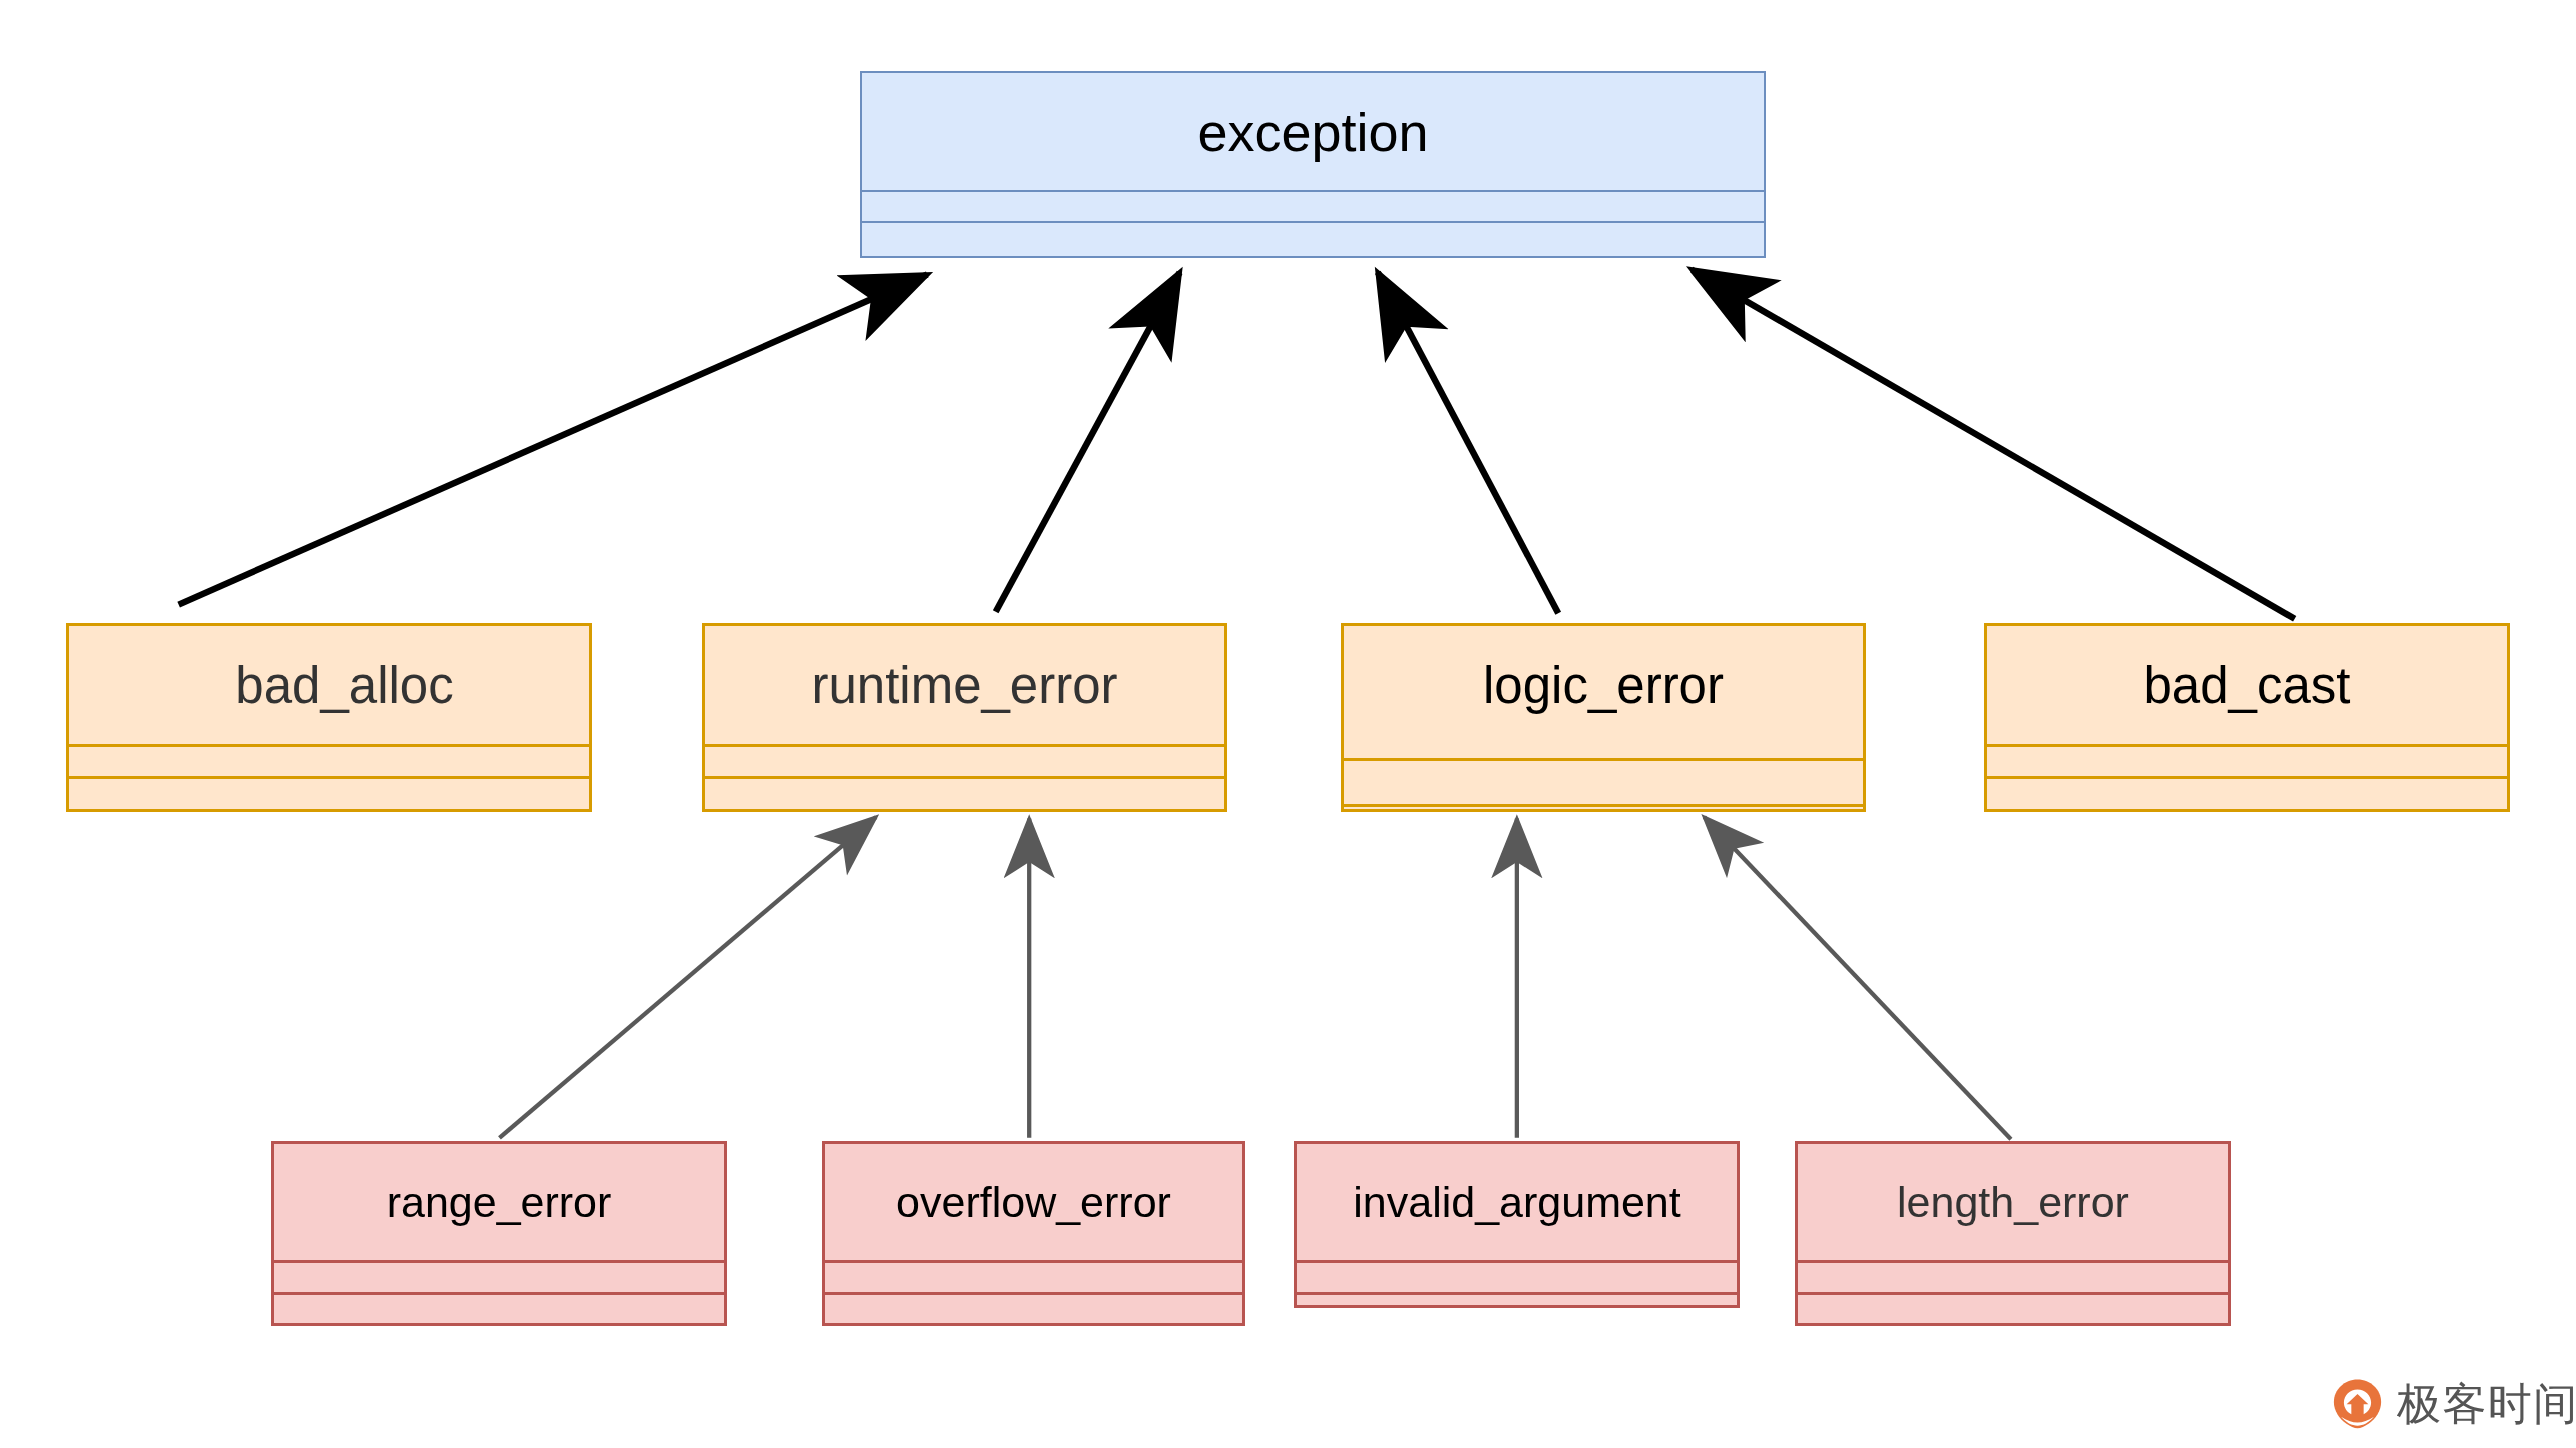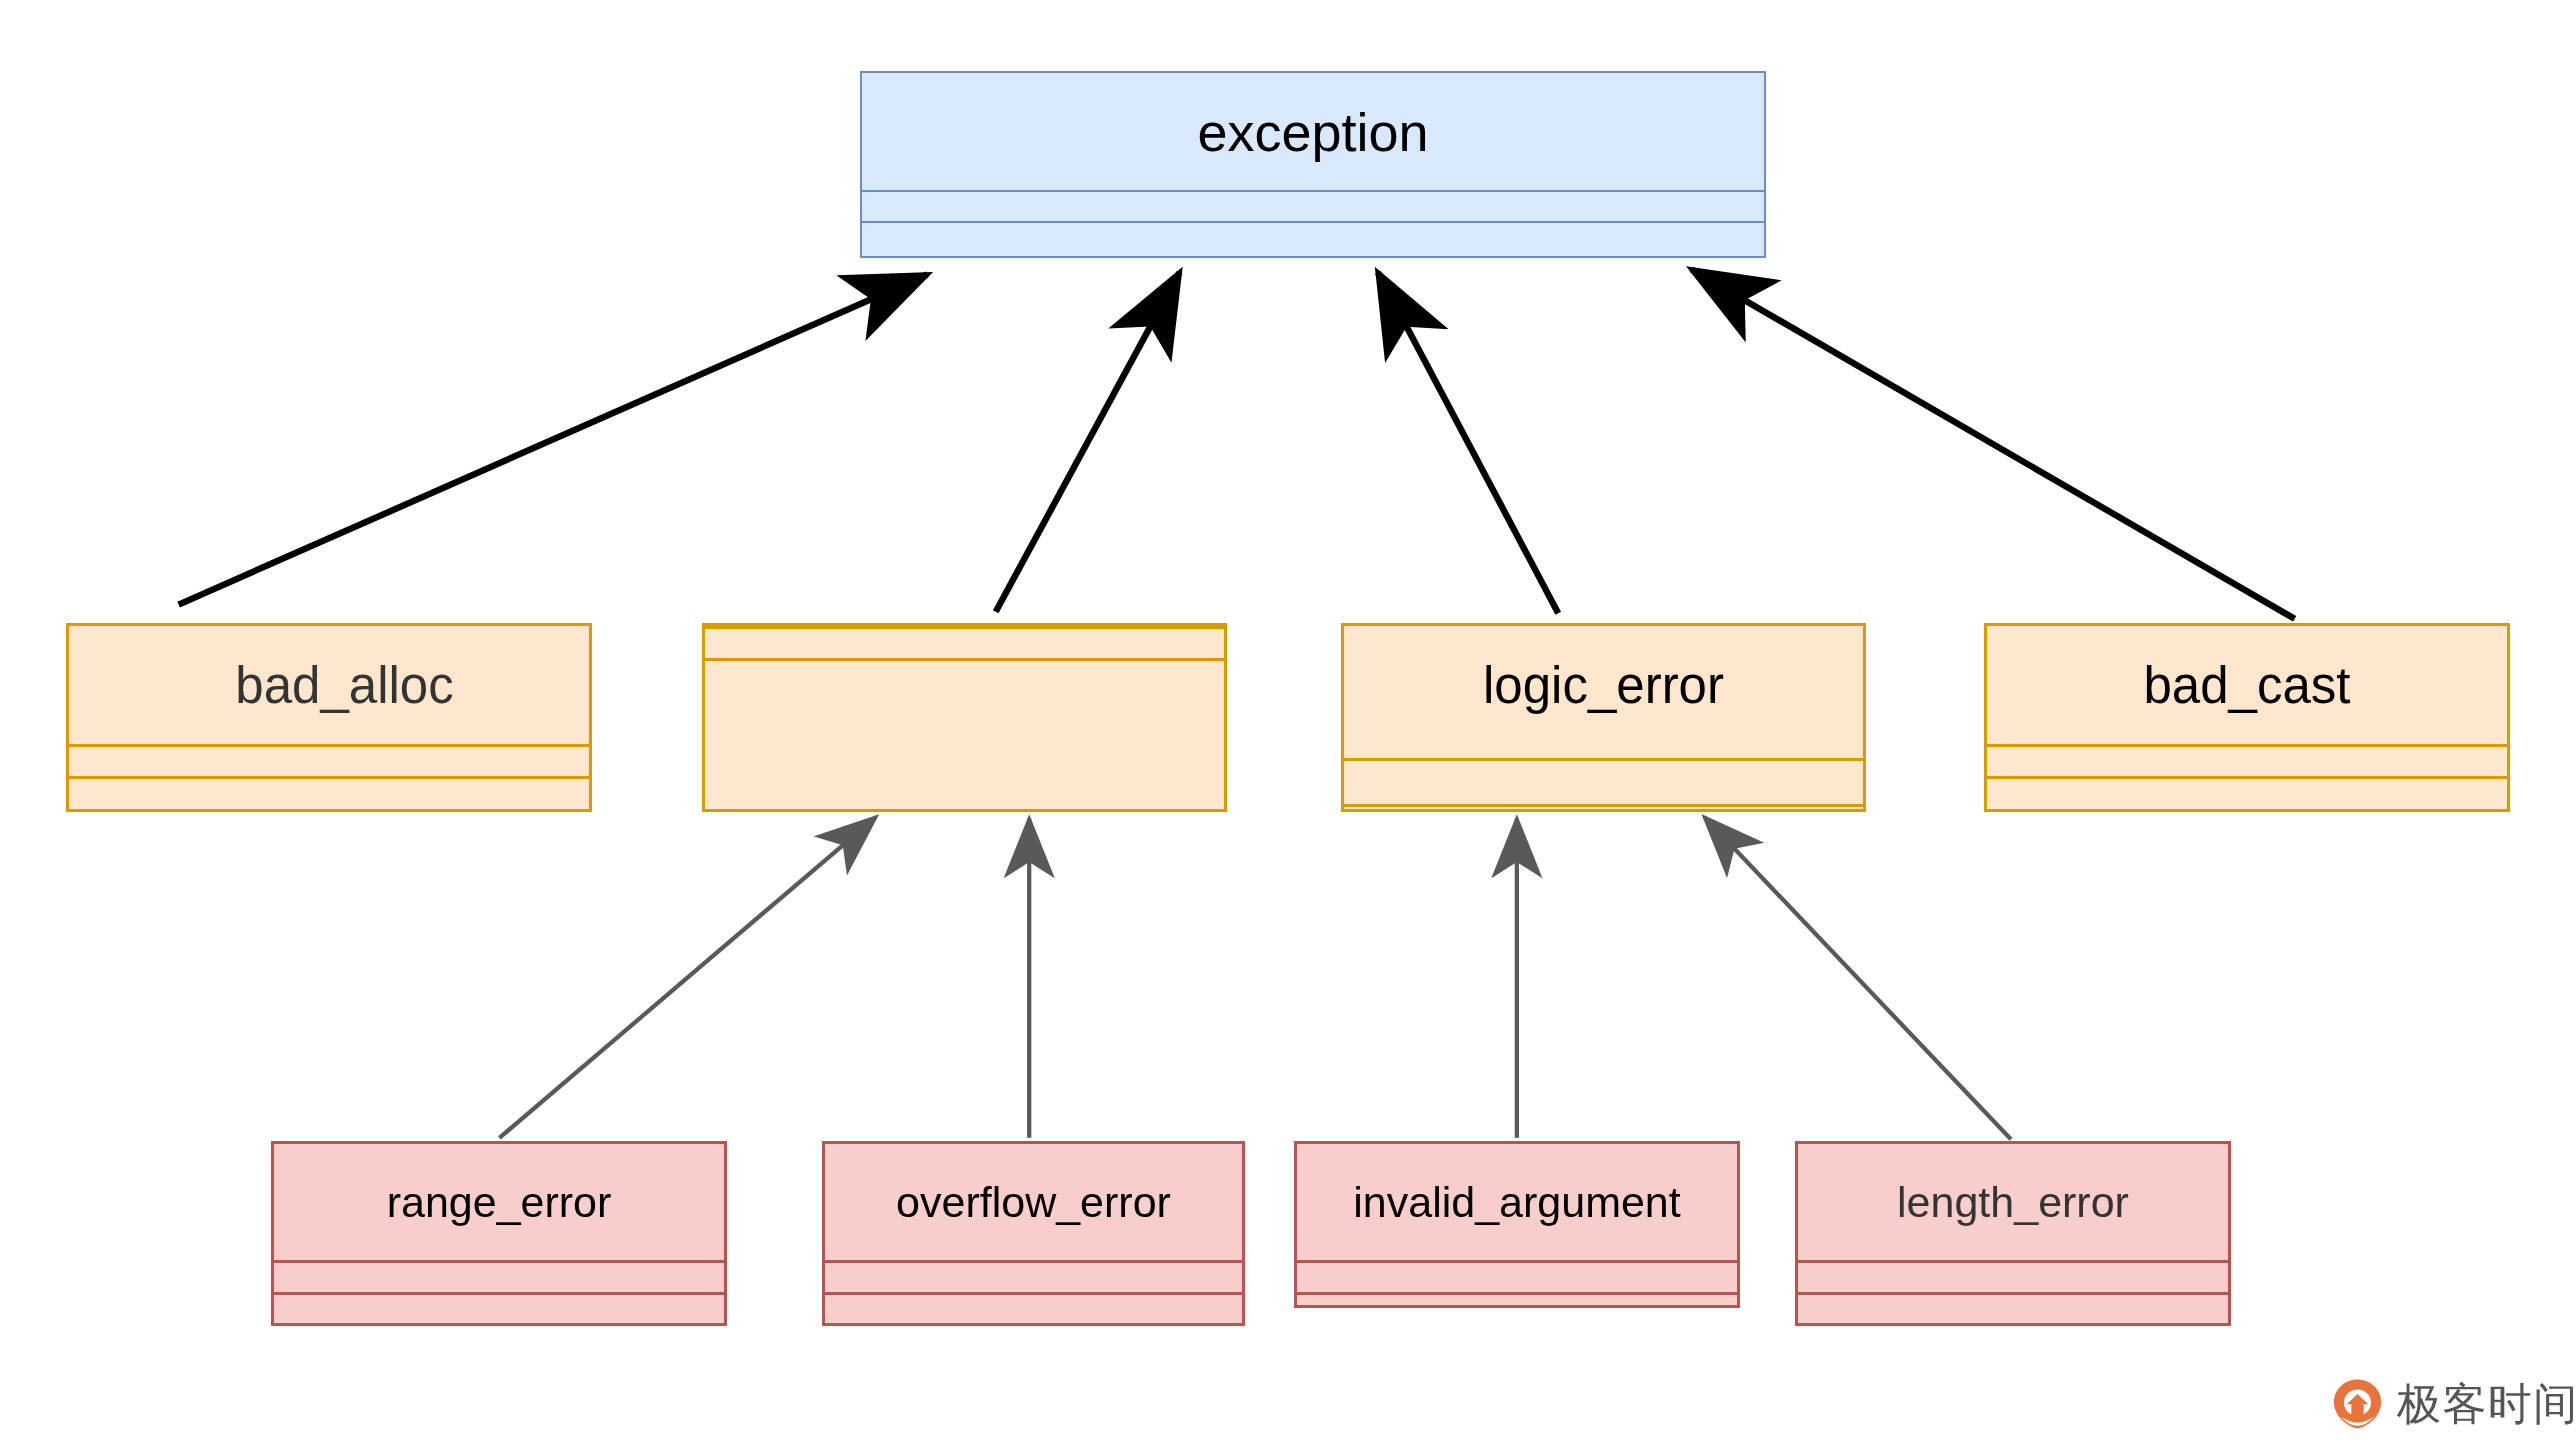--- a/index.html
+++ b/index.html
@@ -78,20 +78,21 @@
     <div class="uml-ops" style="height:29px;"></div>
   </div>
 
   <div class="uml-class cls-orange" style="left:66px; top:623px; width:526px; height:189px;">
     <div class="uml-title ink-dark" style="height:118px;padding-left:31px;">bad_alloc</div>
     <div class="uml-attrs" style="height:28.5px;"></div>
     <div class="uml-ops" style="height:28.5px;"></div>
   </div>
 
   <div class="uml-class cls-orange" style="left:702px; top:623px; width:525px; height:189px;">
+    <div class="uml-title ink-dark" style="height:118px;">runtime_error</div>
     <div class="uml-attrs" style="height:28.5px;"></div>
     <div class="uml-ops" style="height:28.5px;"></div>
   </div>
 
   <div class="uml-class cls-orange" style="left:1341px; top:623px; width:525px; height:189px;gap:14px;">
     <div class="uml-title ink-black" style="height:118px;">logic_error</div>
     <div class="uml-attrs" style="height:28.5px;"></div>
     <div class="uml-ops" style="height:28.5px;"></div>
   </div>
 

